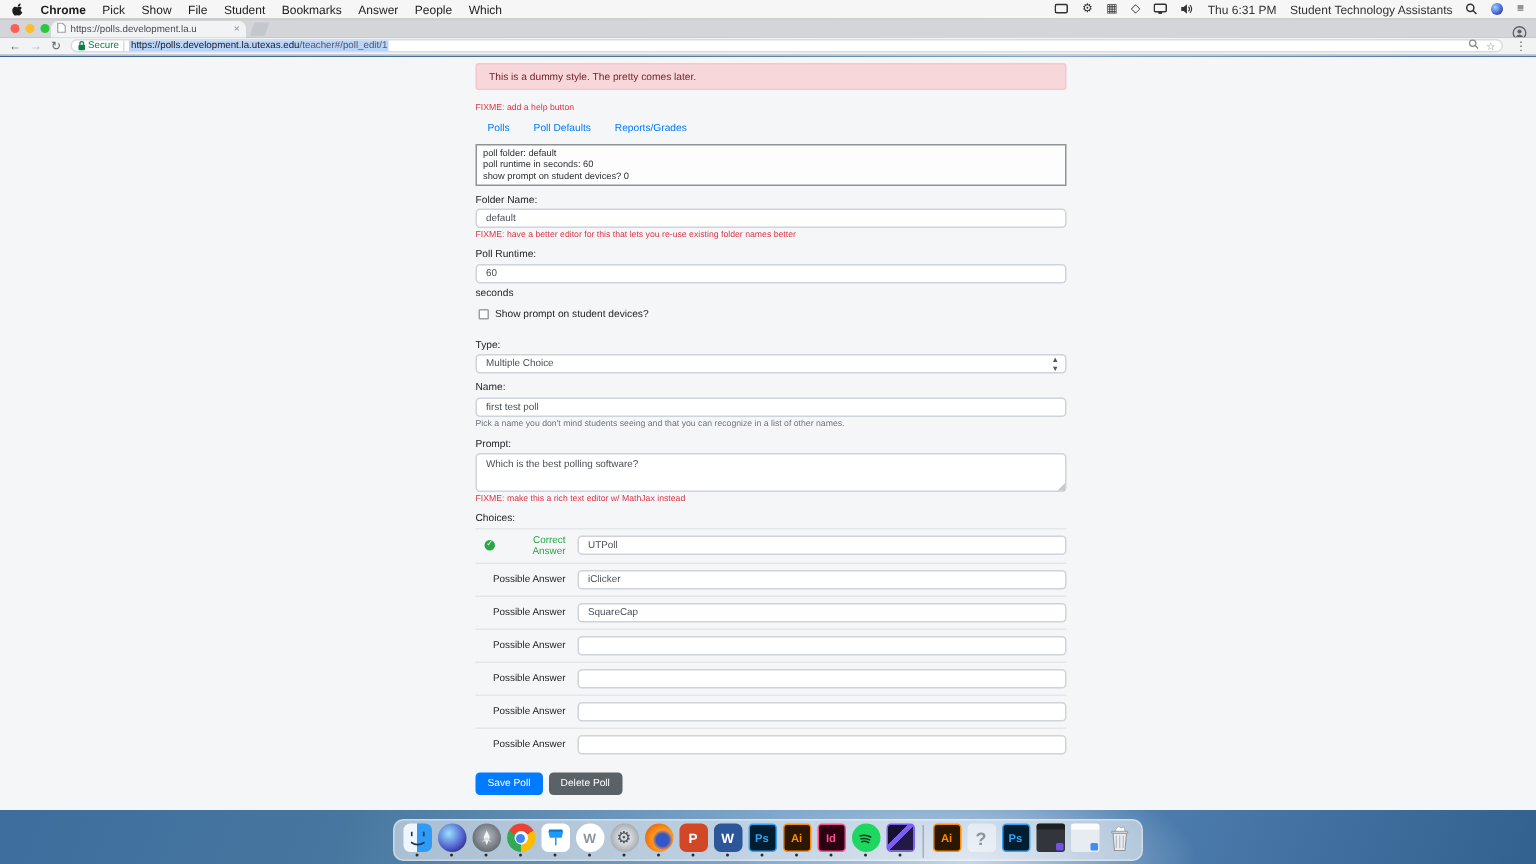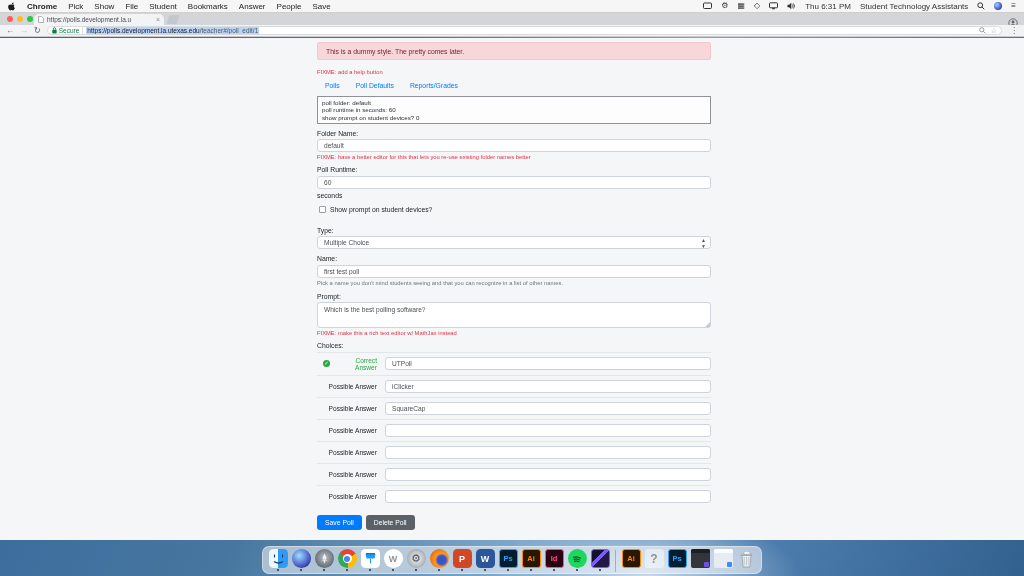--- a/index.html
+++ b/index.html
@@ -156,21 +156,21 @@
         </svg>
     </span>
     <span class="mi app">Chrome</span>
     <span class="mi">Pick</span>
     <span class="mi">Show</span>
     <span class="mi">File</span>
     <span class="mi">Student</span>
     <span class="mi">Bookmarks</span>
     <span class="mi">Answer</span>
     <span class="mi">People</span>
-    <span class="mi">Save</span>
+    <span class="mi">Which</span>
     <span class="mb-right">
       <span class="sicon">
         <svg width="9" height="8" viewBox="0 0 9 8">
             <rect x="0.5" y="1" width="8" height="5.5" rx="1" fill="none" stroke="#333" stroke-width="1"></rect>
           </svg>
       </span>
       <span class="sicon">⚙</span>
       <span class="sicon">▦</span>
       <span class="sicon">◇</span>
       <span class="sicon">

